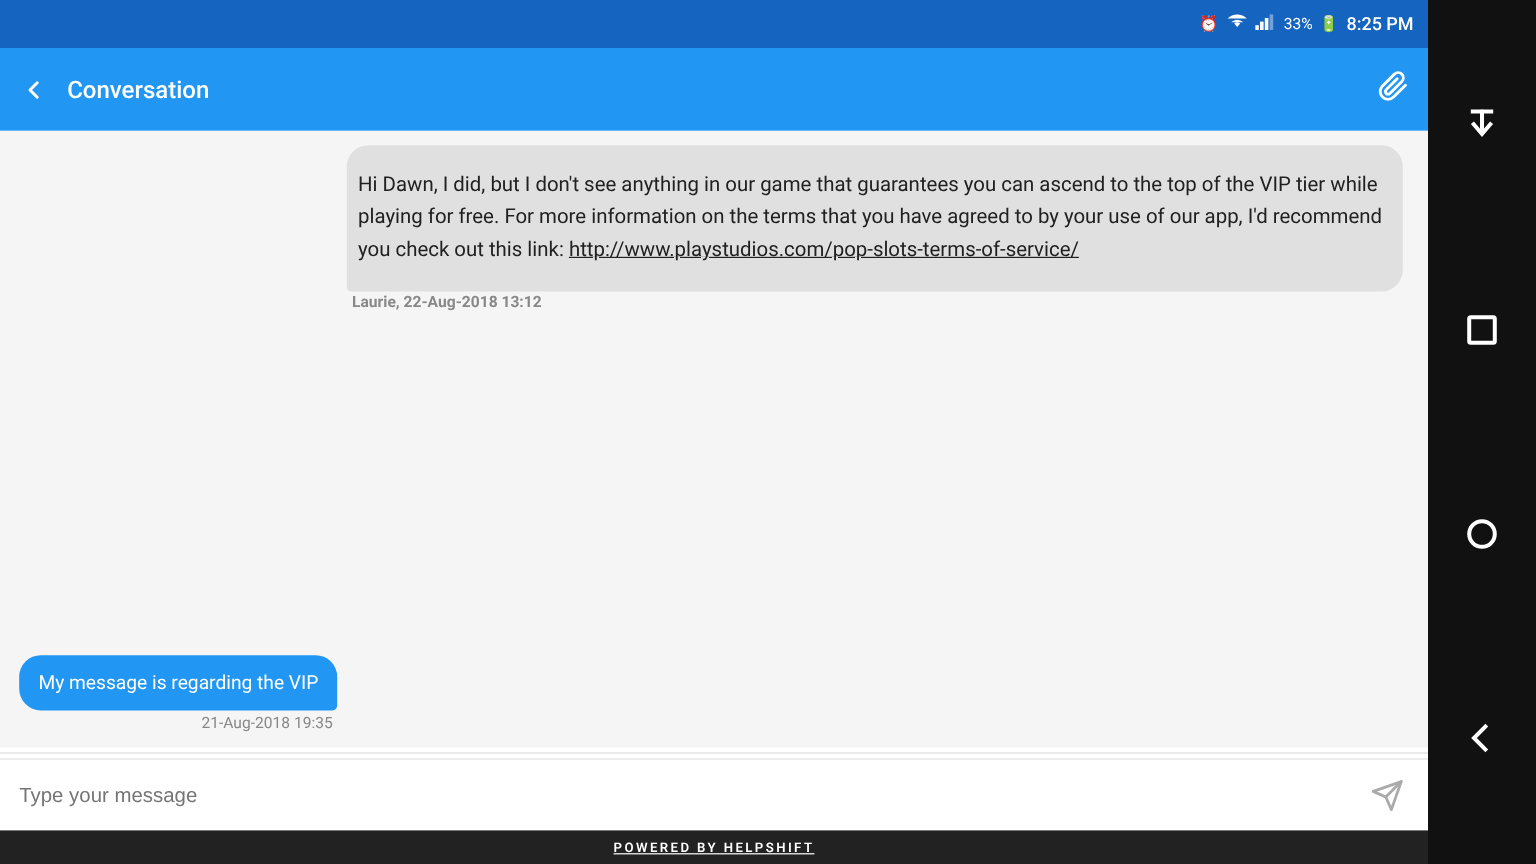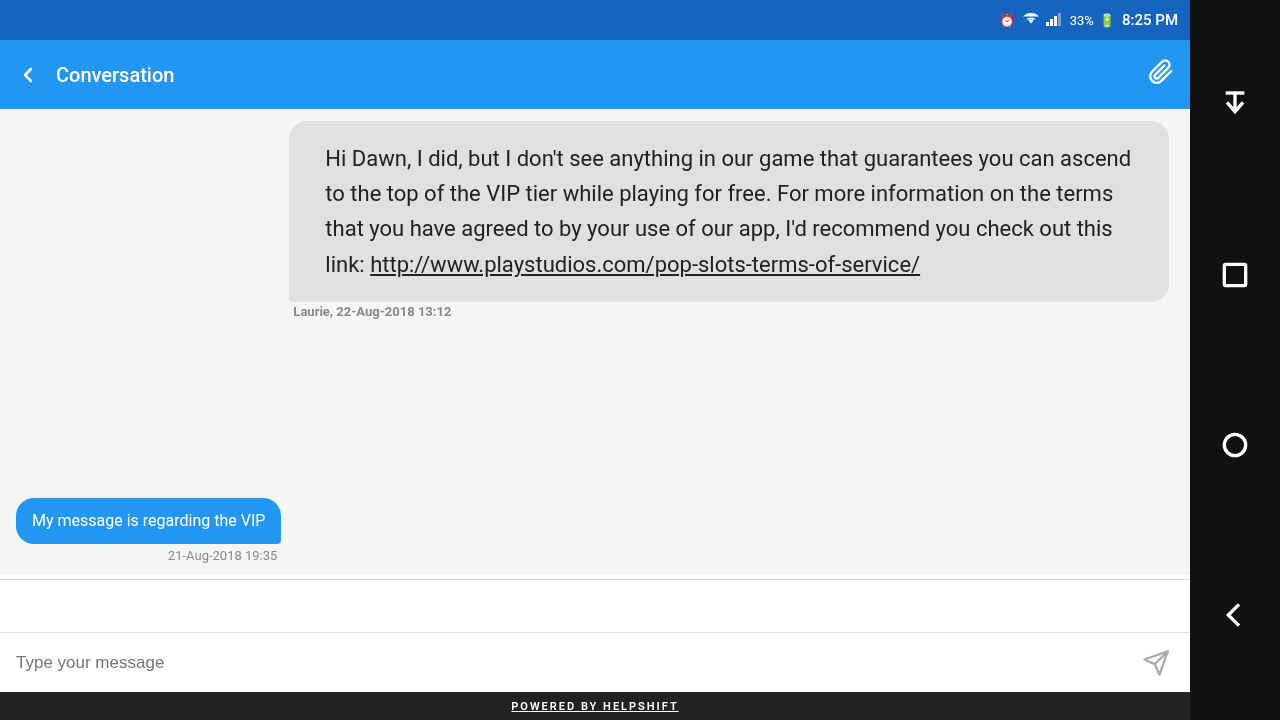--- a/index.html
+++ b/index.html
@@ -127,22 +127,22 @@
     
     .message-incoming {
       align-self: flex-start;
       max-width: 76%;
     }
 
     .bubble-incoming {
       background: #e0e0e0;
       color: #212121;
       border-radius: 18px 18px 18px 4px;
-      padding: 20px 36px;
-      font-size: 22px;
+      padding: 20px 9px;
+      font-size: 17px;
       line-height: 1.6;
     }
 
     .bubble-incoming a {
       color: #212121;
       text-decoration: underline;
     }
 
     .message-sender-time {
       color: #888;
@@ -160,21 +160,20 @@
     }
 
     
     .input-area {
       background: #fff;
       height: 60px;
       display: flex;
       align-items: center;
       padding: 0 12px 0 16px;
       border-top: 1px solid #e0e0e0;
-      margin-top: 48px;
     }
 
     .message-input {
       flex: 1;
       border: none;
       outline: none;
       font-size: 17px;
       color: #999;
       background: transparent;
     }

